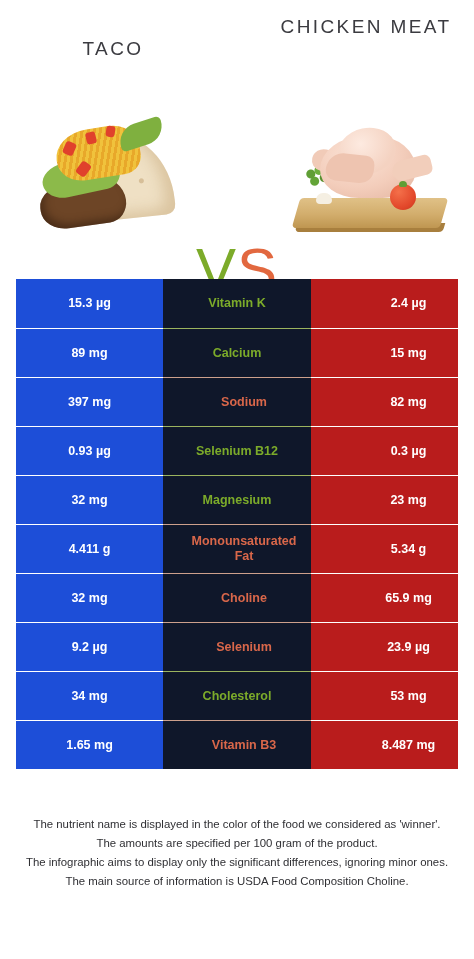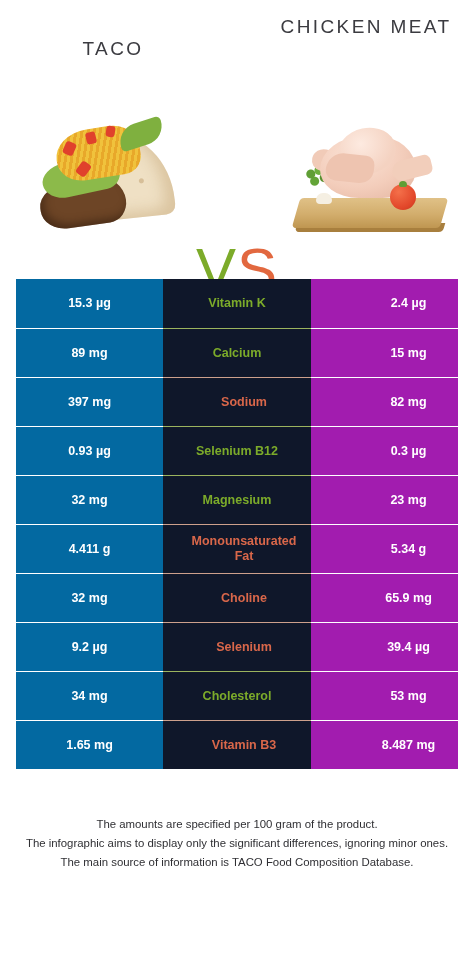--- a/index.html
+++ b/index.html
@@ -237,35 +237,35 @@
     display: flex;
     align-items: center;
     justify-content: center;
     text-align: center;
     font-size: 12.5px;
     font-weight: bold;
     line-height: 15px;
   }
   .cell-left {
     width: 147px;
-    background: #0369a1;
+    background: #1d4ed8;
     color: #ffffff;
     border-top: 1px solid #ffffff;
   }
   .cell-name {
     width: 148px;
     background: #0f172a;
     border-top: 1px solid #b9b08f;
     padding: 0 6px;
   }
   .cell-name.win-left  { color: #7CAB2A; border-top-color: #9bb45e; }
   .cell-name.win-right { color: #D9674A; border-top-color: #cda08c; padding-left: 20px; }
   .cell-right {
     width: 147px;
-    background: #a21caf;
+    background: #b91c1c;
     color: #ffffff;
     border-top: 1px solid #ffffff;
     padding-left: 48px;
   }
   .row:first-child .cell-left,
   .row:first-child .cell-name,
   .row:first-child .cell-right { border-top: none; }
 
   
   .footnote {
@@ -362,36 +362,37 @@
 
     <div class="row">
       <div class="cell cell-left">32 mg</div>
       <div class="cell cell-name win-right">Choline</div>
       <div class="cell cell-right">65.9 mg</div>
     </div>
 
     <div class="row">
       <div class="cell cell-left">9.2 µg</div>
       <div class="cell cell-name win-right">Selenium</div>
-      <div class="cell cell-right">39.4 µg</div>
+      <div class="cell cell-right">23.9 µg</div>
     </div>
 
     <div class="row">
       <div class="cell cell-left">34 mg</div>
       <div class="cell cell-name win-left">Cholesterol</div>
       <div class="cell cell-right">53 mg</div>
     </div>
 
     <div class="row">
       <div class="cell cell-left">1.65 mg</div>
       <div class="cell cell-name win-right">Vitamin B3</div>
       <div class="cell cell-right">8.487 mg</div>
     </div>
 
   </div>
 
   <div class="footnote">
+    <p>The nutrient name is displayed in the color of the food we considered as 'winner'.</p>
     <p>The amounts are specified per 100 gram of the product.</p>
     <p>The infographic aims to display only the significant differences, ignoring minor ones.</p>
-    <p>The main source of information is TACO Food Composition Database.</p>
+    <p>The main source of information is USDA Food Composition Choline.</p>
   </div>
 
 </div>
 
 </body></html>

